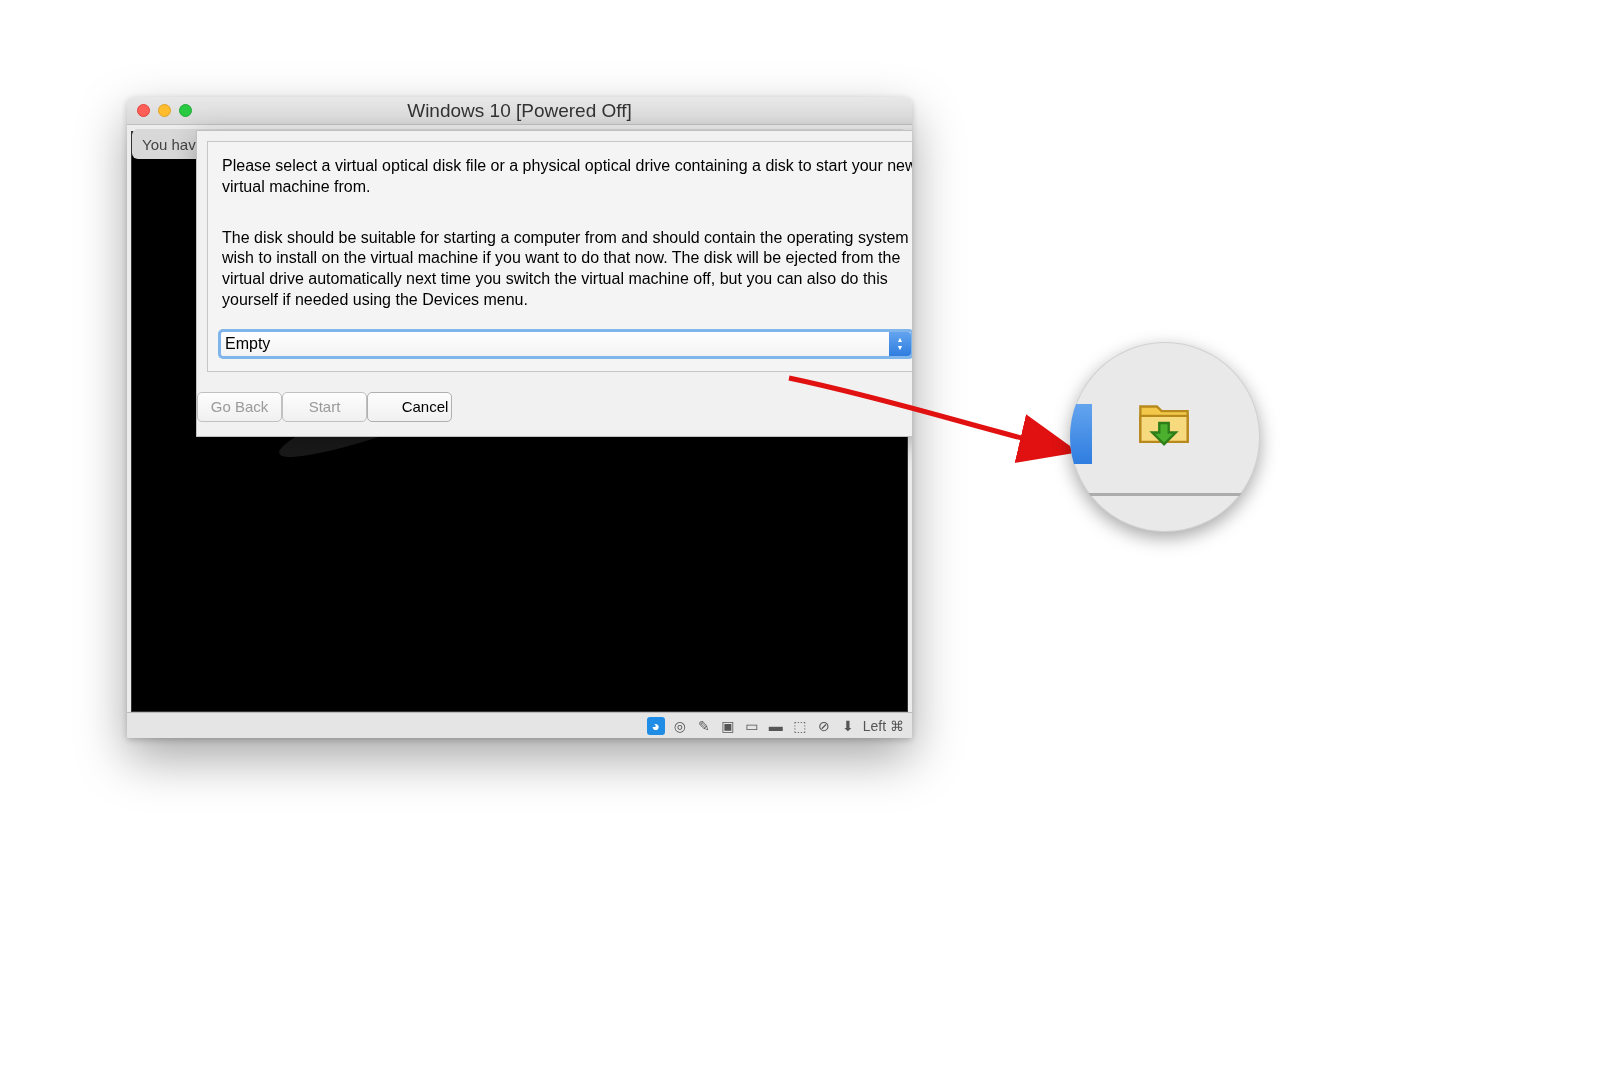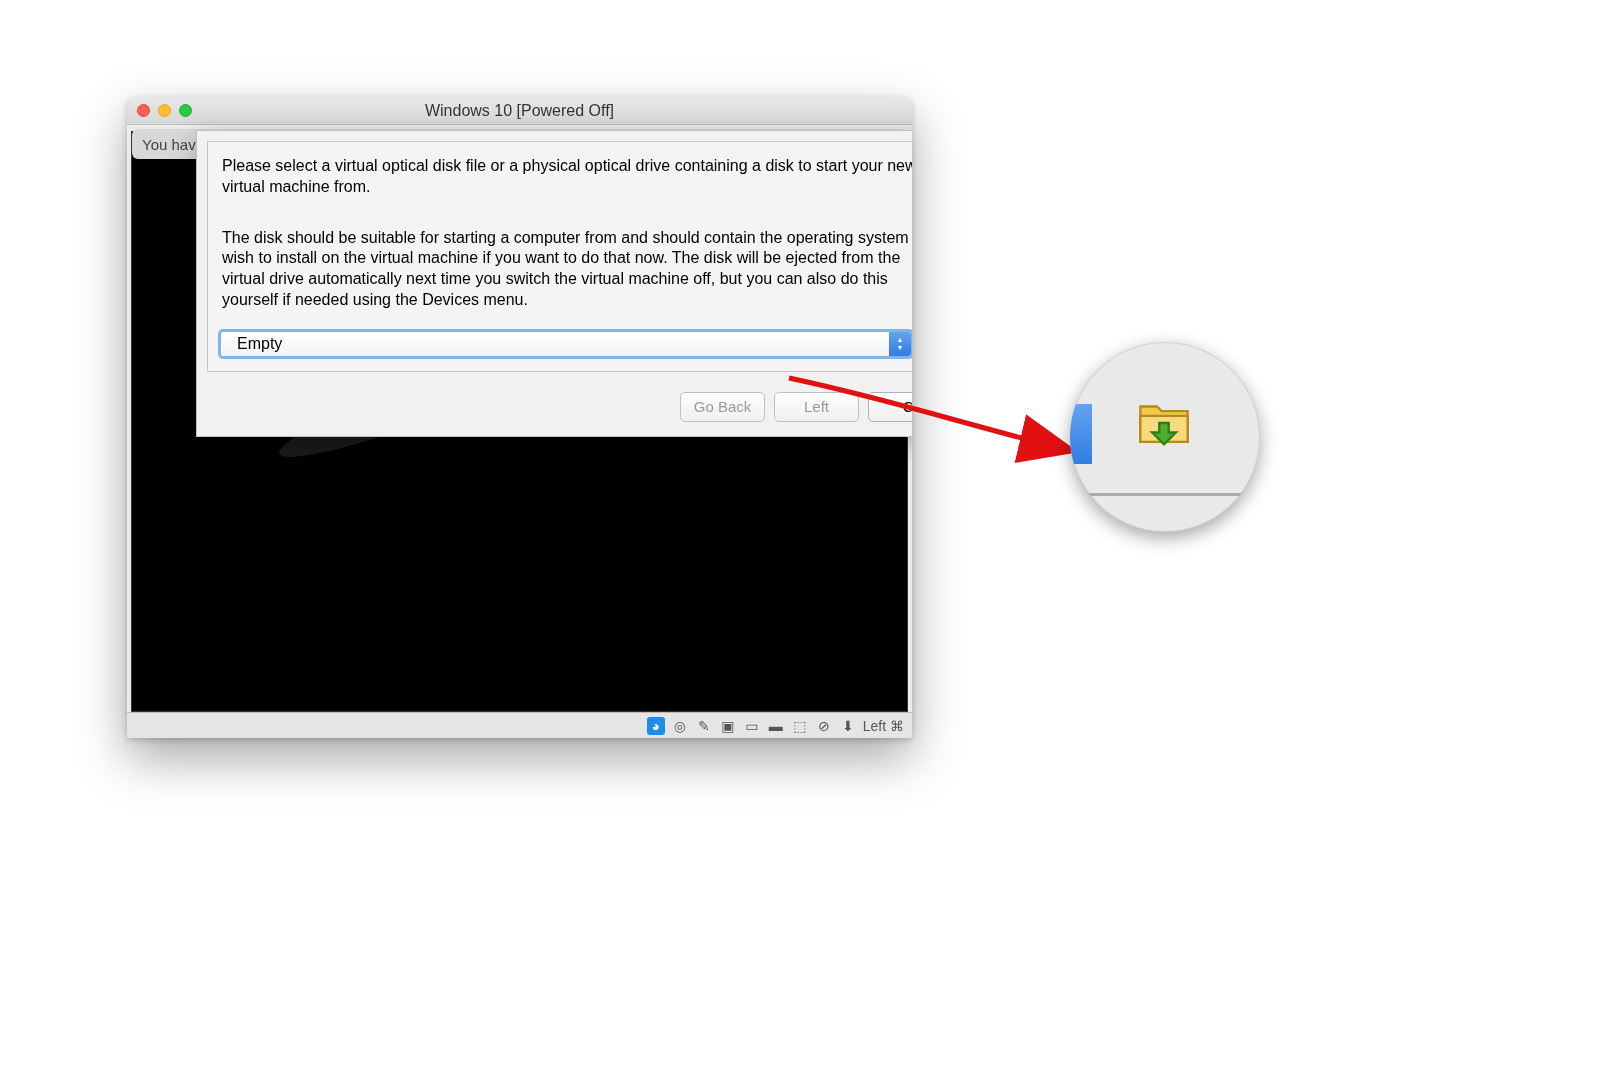--- a/index.html
+++ b/index.html
@@ -30,21 +30,21 @@
     display: flex;
     align-items: center;
     position: relative;
     border-bottom: 1px solid #bfbfbf;
   }
   .traffic { display:flex; gap:8px; margin-left:10px; }
   .tl { width:13px; height:13px; border-radius:50%; }
   .tl.red { background:#ff5f57; border:1px solid #e1433b; }
   .tl.yel { background:#ffbd2e; border:1px solid #e0a027; }
   .tl.grn { background:#28ca41; border:1px solid #20aa36; }
-  .win-title { position:absolute; left:0; right:0; text-align:center; font-size:16px; color:#333; }
+  .win-title { position:absolute; left:0; right:0; text-align:center; font-size:19px; color:#333; }
 
   .notice-bar {
     background:#d8d8d8;
     margin:4px 5px 0 5px;
     border-radius:6px;
     padding:4px 10px;
     font-size:15px;
     color:#666;
     position:relative;
     height:30px;
@@ -119,36 +119,36 @@
   }
   .select-box {
     flex:1;
     height:30px;
     border:3px solid #7fb5ea;
     border-radius:5px;
     background:linear-gradient(#fff,#f3f3f3);
     display:flex; align-items:center;
     position:relative;
     font-size:16px;
-    padding-left:16px;
+    padding-left:4px;
   }
   .select-arrows {
     position:absolute; right:0; top:0; bottom:0; width:22px;
     background:linear-gradient(#63a4ee,#2f7de0);
     border-radius:0 3px 3px 0;
     display:flex; flex-direction:column; align-items:center; justify-content:center;
     gap:1px;
   }
   .select-arrows span { color:#fff; font-size:7px; line-height:1; }
 
   .folder-icon { width:24px; height:22px; position:relative; cursor:pointer; }
   .folder-icon svg { width:100%; height:100%; }
 
   .sheet-buttons {
-    display:flex; justify-content:flex-end; gap:9px;
+    display:flex; justify-content:flex-start; gap:0;
     padding:10px 16px 14px 0;
   }
   .btn {
     min-width:85px;
     height:30px;
     border:1px solid #c0c0c0;
     border-radius:5px;
     background:linear-gradient(#fdfdfd,#f0f0f0);
     font-size:15px;
     cursor:pointer;
@@ -245,21 +245,21 @@
           <svg viewBox="0 0 24 22">
             <path d="M2 4 h7 l2 2 h11 v13 h-20 z" fill="#f2c84b" stroke="#b88a1e"></path>
             <path d="M2 8 h20 v11 h-20 z" fill="#f8da7e" stroke="#b88a1e"></path>
             <path d="M12 20 l-5 -5 h3 v-4 h4 v4 h3 z" fill="#4caf2e" stroke="#2e7d1a"></path>
           </svg>
         </div>
       </div>
     </div>
     <div class="sheet-buttons">
       <button class="btn disabled">Go Back</button>
-      <button class="btn disabled">Left</button>
+      <button class="btn disabled">Start</button>
       <button class="btn primary">Cancel</button>
     </div>
   </div>
 
   <div class="statusbar">
     <span class="sico blue">◕</span>
     <span class="sico">◎</span>
     <span class="sico">✎</span>
     <span class="sico">▣</span>
     <span class="sico">▭</span>

